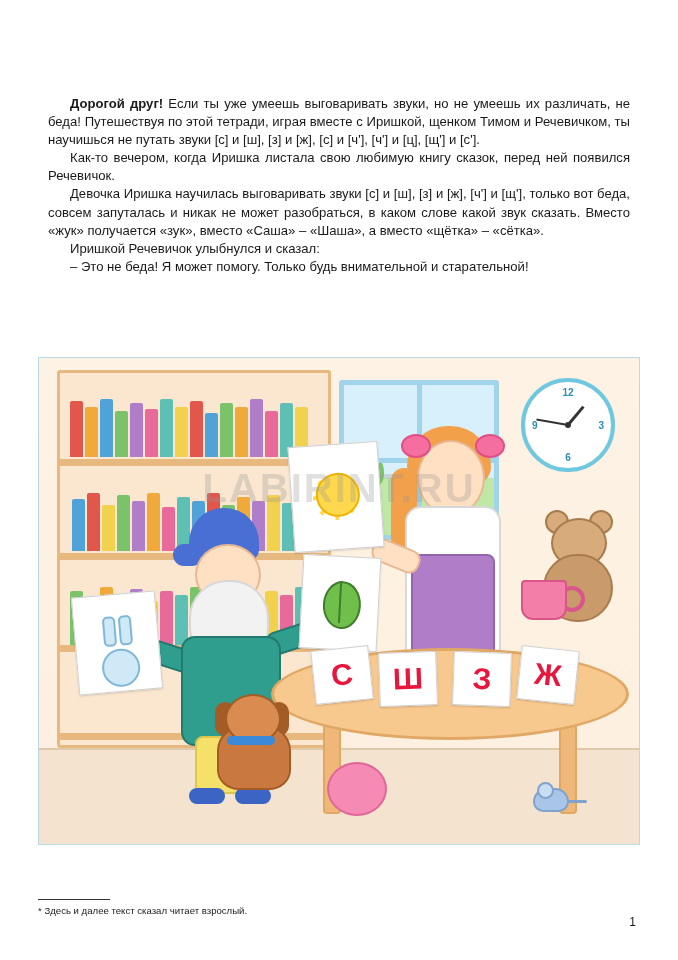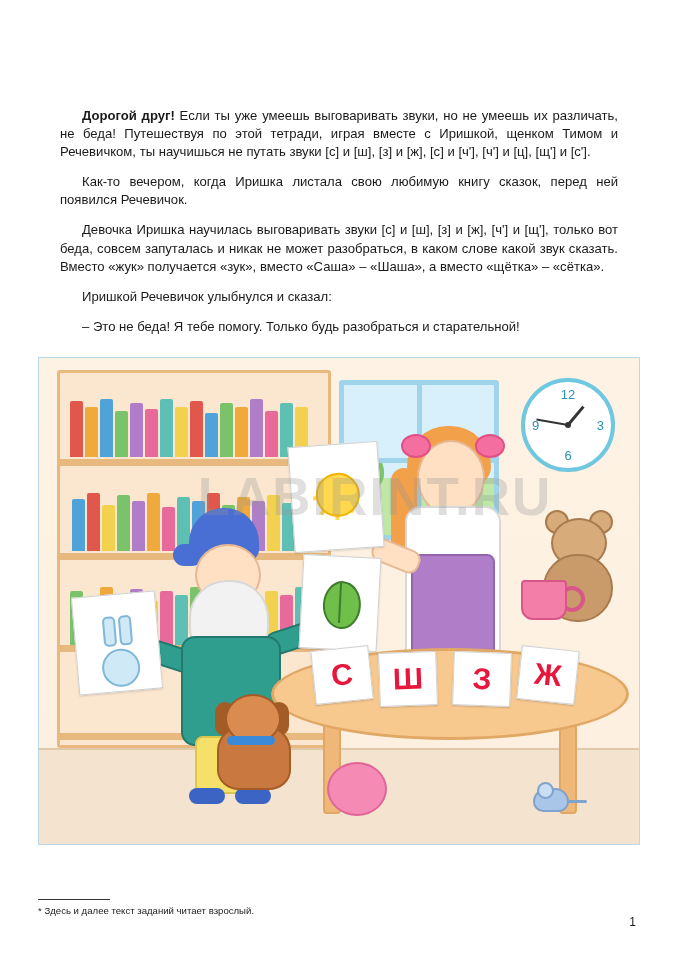--- a/index.html
+++ b/index.html
@@ -36,21 +36,21 @@
     position: absolute;
     left: 48px;
     top: 95px;
     width: 582px;
     font-size: 13.1px;
     line-height: 18.1px;
     color: #1a1a1a;
     text-align: justify;
   }
   .body-text p {
-    margin: 12px;
+    margin: 0;
     text-indent: 22px;
   }
   .body-text b { font-weight: bold; }
 
   
   .illus {
     position: absolute;
     left: 38px;
     top: 357px;
     width: 600px;
@@ -97,21 +97,21 @@
   .window .grass { position:absolute; left:0; bottom:0; width:100%; height:38%; background:#bfe8a6;}
   .window .tree { position:absolute; width:26px; height:34px; background:#7ec46a; border-radius:50% 50% 45% 45%; bottom:46px;}
   .window .trunk { position:absolute; width:5px; height:16px; background:#b98a56; bottom:34px;}
   .window .bar-v { position:absolute; left:50%; top:0; width:5px; height:100%; background:#9fd4ea; margin-left:-2px;}
   .window .bar-h { position:absolute; left:0; top:50%; width:100%; height:5px; background:#9fd4ea; margin-top:-2px;}
   
   .clock {
     position: absolute; right: 24px; top: 20px; width: 86px; height: 86px;
     border-radius: 50%; background: #ffffff; border: 4px solid #6fc7e0;
   }
-  .clock .num { position: absolute; font-size: 13px; color:#2b8fb0; font-weight:normal;}
+  .clock .num { position: absolute; font-size: 10px; color:#2b8fb0; font-weight:bold;}
   .clock .n12 { left: 50%; top: 5px; transform: translateX(-50%);}
   .clock .n3 { right: 7px; top: 50%; transform: translateY(-50%);}
   .clock .n6 { left: 50%; bottom: 5px; transform: translateX(-50%);}
   .clock .n9 { left: 7px; top: 50%; transform: translateY(-50%);}
   .clock .hand-h { position:absolute; left:50%; top:50%; width:3px; height:24px; background:#333; transform-origin: 50% 100%; transform: translate(-50%,-100%) rotate(40deg);}
   .clock .hand-m { position:absolute; left:50%; top:50%; width:2px; height:32px; background:#333; transform-origin: 50% 100%; transform: translate(-50%,-100%) rotate(-80deg);}
   .clock .pin { position:absolute; left:50%; top:50%; width:6px; height:6px; border-radius:50%; background:#333; transform: translate(-50%,-50%);}
 
   
   .table-top {
@@ -184,26 +184,25 @@
   .cup-handle { position:absolute; left:520px; top:228px; width:18px; height:18px; border:4px solid #d9568a; border-radius:50%; background:transparent;}
   
   .mouse-body { position:absolute; left:494px; top:430px; width:32px; height:20px; background:#a9c6e8; border:2px solid #7fa3cd; border-radius:16px 16px 12px 12px;}
   .mouse-ear { position:absolute; left:498px; top:424px; width:13px; height:13px; background:#c9ddf3; border:2px solid #7fa3cd; border-radius:50%;}
   .mouse-tail { position:absolute; left:524px; top:442px; width:24px; height:3px; background:#7fa3cd; border-radius:2px;}
 
   .watermark {
     position: absolute;
     left: 0; top: 108px; width: 600px;
     text-align: center;
-    font-size: 53px;
+    font-size: 40px;
     font-weight: bold;
     color: rgba(150,150,150,0.30);
     letter-spacing: 2px;
     pointer-events: none;
-    padding-left: 36px;
   }
 
   
   .footnote-rule {
     position: absolute; left: 38px; top: 899px; width: 72px; height: 1px; background: #333;
   }
   .footnote {
     position: absolute; left: 38px; top: 905px; font-size: 9.6px; color: #1a1a1a;
   }
   .page-number {
@@ -214,21 +213,21 @@
 <body>
 
 <div class="page">
 
 
   <div class="body-text">
     <p><b>Дорогой друг!</b><span> Если ты уже умеешь выговаривать звуки, но не умеешь их различать, не беда! Путешествуя по этой тетради, играя вместе с Иришкой, щенком Тимом и Речевичком, ты научишься не путать звуки [с] и [ш], [з] и [ж], [с] и [ч'], [ч'] и [ц], [щ'] и [с'].</span></p>
     <p>Как-то вечером, когда Иришка листала свою любимую книгу сказок, перед ней появился Речевичок.</p>
     <p>Девочка Иришка научилась выговаривать звуки [с] и [ш], [з] и [ж], [ч'] и [щ'], только вот беда, совсем запуталась и никак не может разобраться, в каком слове какой звук сказать. Вместо «жук» получается «зук», вместо «Саша» – «Шаша», а вместо «щётка» – «сётка».</p>
     <p>Иришкой Речевичок улыбнулся и сказал:</p>
-    <p>– Это не беда! Я тебе помогу. Только будь разобраться и старательной!</p>
+    <p>– Это не беда! Я может помогу. Только будь внимательной и старательной!</p>
   </div>
 
   <div class="illus">
     <div class="wall"></div>
     <div class="floor"></div>
     <div class="floor-line"></div>
 
     <div class="shelf-unit">
       <div class="shelf-board" style="top:86px"></div>
       <div class="shelf-board" style="top:180px"></div>
@@ -374,15 +373,15 @@
     <div class="dog-collar"></div>
     <div class="ball"></div>
     <div class="mouse-tail"></div>
     <div class="mouse-body"></div>
     <div class="mouse-ear"></div>
 
     <div class="watermark">LABIRINT.RU</div>
   </div>
 
   <div class="footnote-rule"></div>
-  <div class="footnote">* Здесь и далее текст заданий читает взрослый.</div>
+  <div class="footnote">* Здесь и далее текст сказал читает взрослый.</div>
   <div class="page-number">1</div>
 </div>
 
 </body></html>

